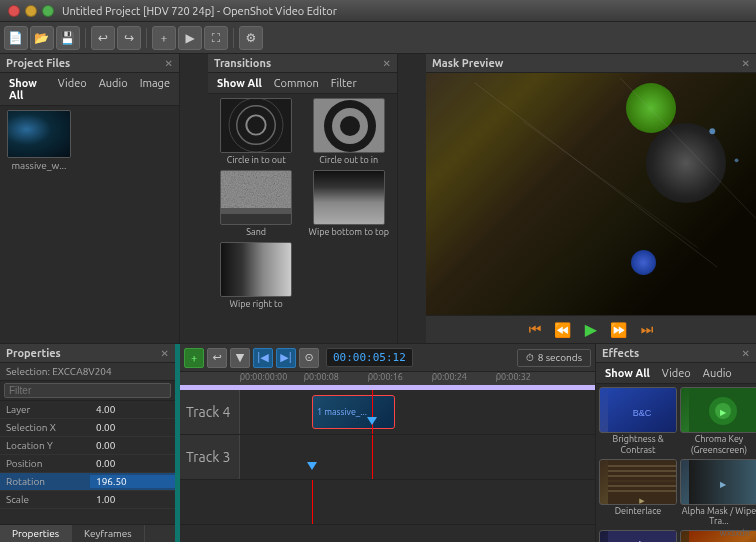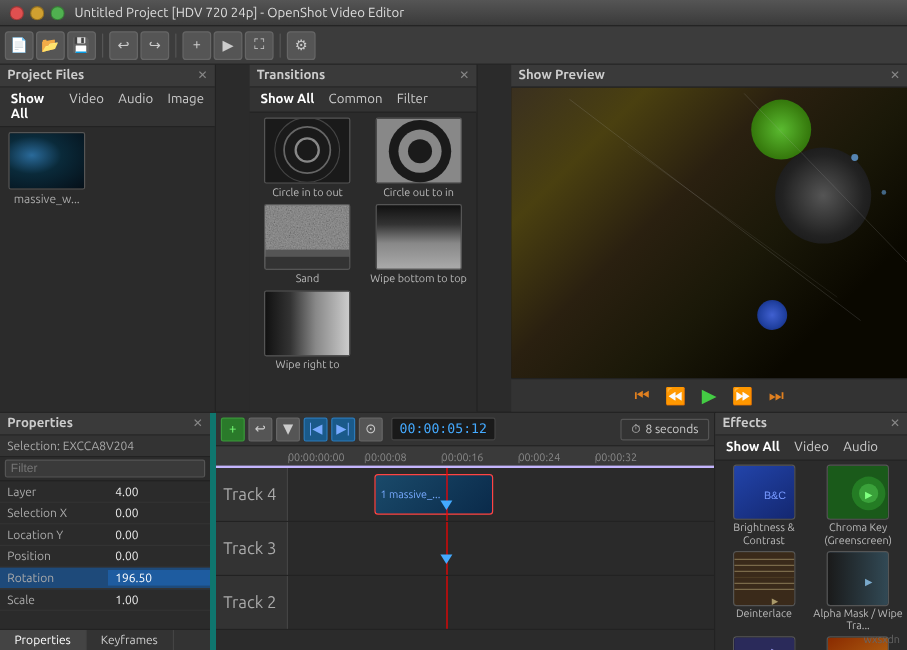--- a/index.html
+++ b/index.html
@@ -379,23 +379,23 @@
       color: #ccc;
       padding: 2px 8px;
       font-size: 10px;
       border-radius: 2px;
       display: flex; align-items: center; gap: 4px;
     }
 
     .timeline-ruler {
       height: 18px;
       background: #3a3a3a;
-      border-bottom: 2px solid #c4b5fd;
-      display: flex;
-      align-items: flex-end;
+      border-bottom: 5px solid #c4b5fd;
+      display: flex;
+      align-items: flex-start;
       padding: 0 0 2px 60px;
       position: relative;
       overflow: hidden;
     }
     .ruler-marks {
       display: flex;
       gap: 0;
       font-size: 9px;
       color: #888;
     }
@@ -440,21 +440,21 @@
       border-radius: 3px;
       display: flex;
       align-items: center;
       padding: 0 4px;
       font-size: 9px;
       overflow: hidden;
       cursor: pointer;
     }
     .clip-massive {
       left: 72px;
-      width: 99px;
+      width: 83px;
       background: linear-gradient(135deg, #1a4a6a, #0a2a4a);
       border: 1px solid #2a7aaa;
       color: #7af;
     }
     .clip-massive.selected { border: 1px solid #ff4444; }
 
     .timeline-playhead {
       position: absolute;
       top: 0;
       bottom: 0;
@@ -487,25 +487,26 @@
       padding: 3px;
       overflow-y: auto;
     }
     .effect-item {
       display: flex;
       flex-direction: column;
       align-items: center;
       cursor: pointer;
     }
     .effect-thumb {
-      width: 52px;
+      width: 78px;
       height: 46px;
       border-radius: 3px;
       overflow: hidden;
       border: 1px solid #555;
+      text-align: right;
     }
     .effect-label { font-size: 9px; color: #bbb; text-align: center; margin-top: 1px; line-height: 1.2; }
 
     .eff-brightness { background: linear-gradient(135deg, #2244aa 0%, #334488 50%, #112266 100%); }
     .eff-chroma { background: linear-gradient(135deg, #1a5a1a 0%, #2a7a2a 50%, #0a3a0a 100%); }
     .eff-deinterlace { background: linear-gradient(135deg, #3a2a1a 0%, #5a4a2a 50%, #2a1a0a 100%); }
     .eff-alphamask { background: linear-gradient(135deg, #2a3a4a 0%, #3a5a6a 50%, #1a2a3a 100%); }
     .eff-negative { background: linear-gradient(135deg, #1a1a3a 0%, #2a2a5a 50%, #0a0a2a 100%); position: relative; }
     .eff-color-sat { background: linear-gradient(135deg, #4a2a0a 0%, #6a4a1a 50%, #3a1a00 100%); }
 
@@ -640,21 +641,21 @@
 
         <div class="transition-item">
           <div class="transition-thumb t-wipe-r"></div>
           <span class="transition-label">Wipe right to</span>
         </div>
       </div>
     </div>
 
     <div id="video-preview">
       <div class="panel-header">
-        <span>Show Preview</span>
+        <span>Mask Preview</span>
         <div class="panel-header-icons">
           <span class="panel-icon">✕</span>
         </div>
       </div>
       <div class="preview-area">
         <div class="preview-video">
           <div class="preview-circle-green"></div>
           <div class="preview-circle-dark"></div>
           <div class="preview-circle-blue"></div>
           <svg class="preview-lines" viewBox="0 0 340 220" preserveAspectRatio="none">
@@ -765,21 +766,20 @@
         <div class="timeline-track">
           <div class="track-label">Track 3</div>
           <div class="track-content" style="position:relative;">
             <div class="timeline-playhead">
               <div class="playhead-triangle"></div>
             </div>
           </div>
         </div>
 
         <div class="timeline-track">
-          <div class="track-label">Track 2</div>
           <div class="track-content" style="position:relative;">
             <div class="timeline-playhead">
               <div class="playhead-triangle"></div>
             </div>
           </div>
         </div>
       </div>
     </div>
 
     <div id="effects">

